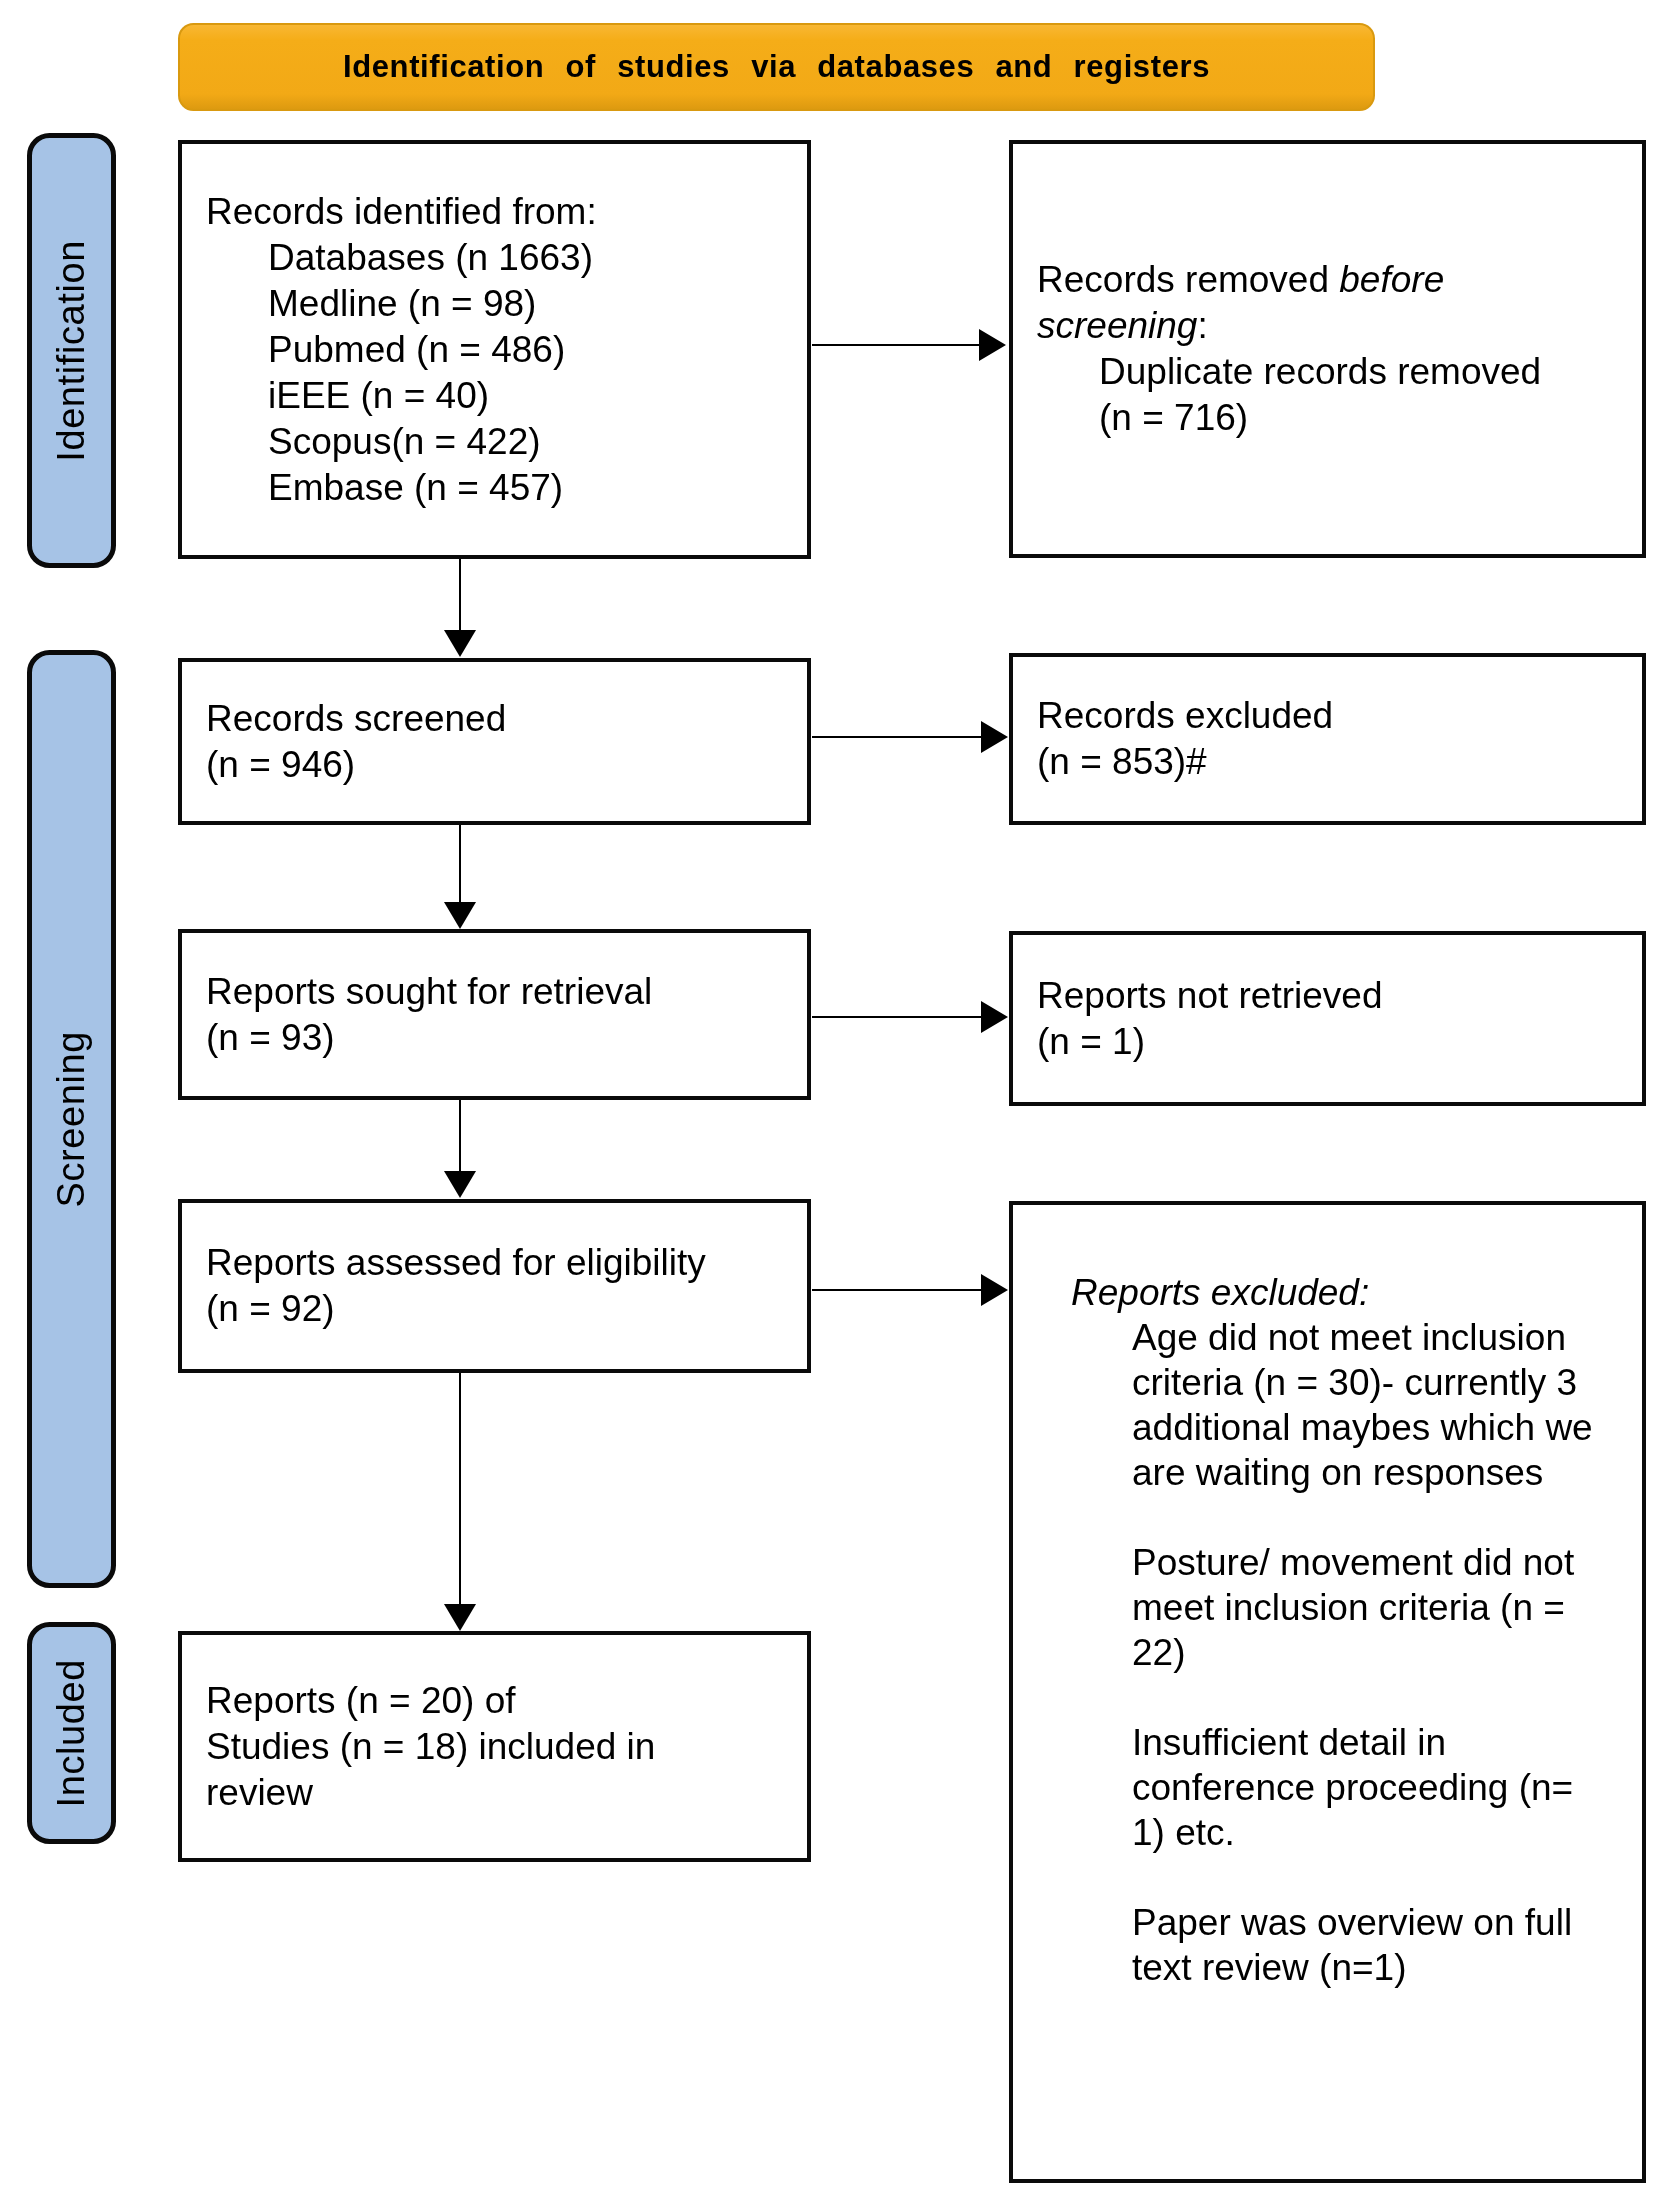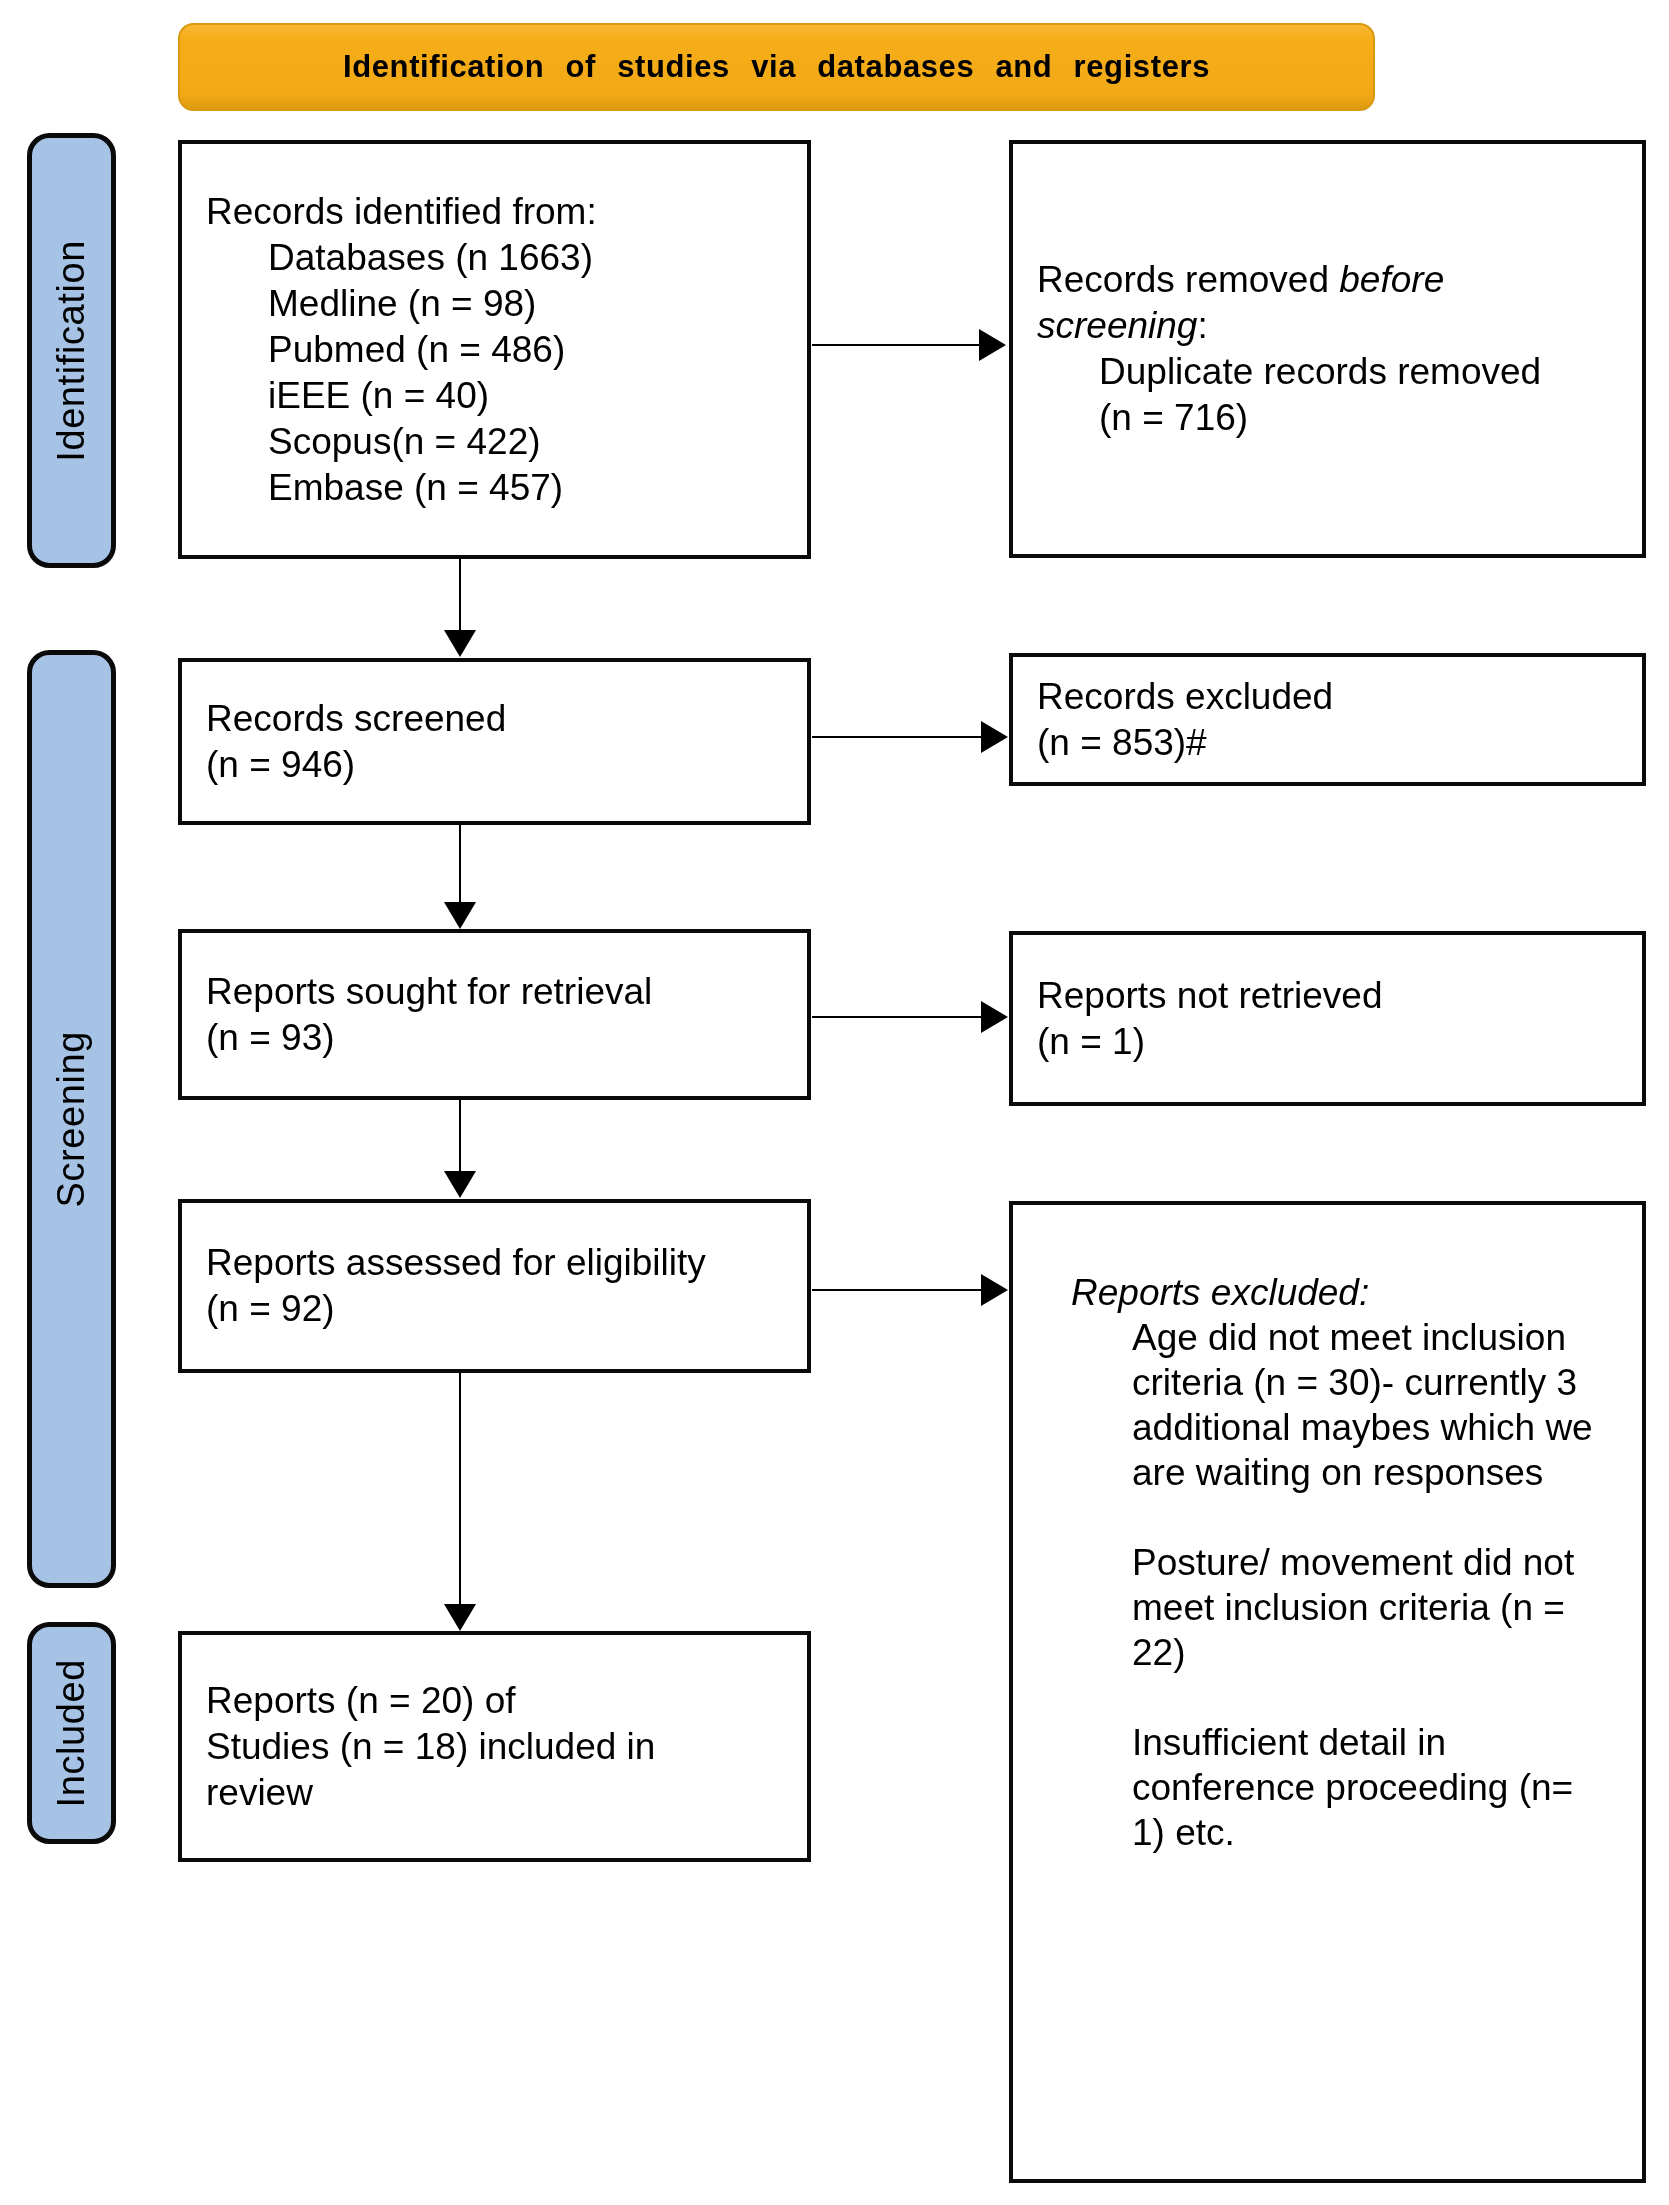--- a/index.html
+++ b/index.html
@@ -55,21 +55,21 @@
   .fbox .box-text { font-size: 37px; line-height: 46px; padding-left: 24px; }
   .center-v { display: flex; flex-direction: column; justify-content: center; }
   .pad { padding-left: 34px; padding-right: 18px; }
   .indent { margin-left: 62px; }
   #box-identified { left: 178px; top: 140px;  width: 633px; height: 419px; }
   #box-screened   { left: 178px; top: 658px; width: 633px; height: 167px; }
   #box-sought     { left: 178px; top: 929px; width: 633px; height: 171px; }
   #box-assessed   { left: 178px; top: 1199px; width: 633px; height: 174px; }
   #box-included   { left: 178px; top: 1631px; width: 633px; height: 231px; }
   #box-removed       { left: 1009px; top: 140px;  width: 637px; height: 418px; }
-  #box-rec-excluded  { left: 1009px; top: 653px; width: 637px; height: 133px; }
+  #box-rec-excluded  { left: 1009px; top: 653px; width: 637px; height: 172px; }
   #box-not-retrieved { left: 1009px; top: 931px; width: 637px; height: 175px; }
   #box-rep-excluded  { left: 1009px; top: 1201px; width: 637px; height: 982px; }
   #box-removed p { margin: 0; max-width: 479px; }
   #box-rep-excluded .box-text { font-size: 37px; line-height: 45px; padding-top: 65px; }
   #box-rep-excluded .reason {
     margin: 0 0 45px 95px;
     width: 473px;
   }
   #box-rep-excluded .reason:last-child { margin-bottom: 0; }
   #box-rep-excluded .rx-heading { margin: 0; padding-left: 34px; font-style: italic; }
@@ -185,20 +185,21 @@
       <div>(n = 1)</div>
     </div>
   </div>
 
   <div class="fbox" id="box-rep-excluded">
     <div class="box-text">
       <p class="rx-heading">Reports excluded:</p>
       <p class="reason">Age did not meet inclusion criteria (n = 30)- currently 3 additional maybes which we are waiting on responses</p>
       <p class="reason">Posture/ movement did not meet inclusion criteria (n = 22)</p>
       <p class="reason">Insufficient detail in conference proceeding (n= 1) etc.</p>
+      <p class="reason">Paper was overview on full text review (n=1)</p>
     </div>
   </div>
 
   <div class="arrow-right" id="arr-h1"></div>
   <div class="arrow-right" id="arr-h2"></div>
   <div class="arrow-right" id="arr-h3"></div>
   <div class="arrow-right" id="arr-h4"></div>
   <div class="arrow-down" id="arr-v1"></div>
   <div class="arrow-down" id="arr-v2"></div>
   <div class="arrow-down" id="arr-v3"></div>

